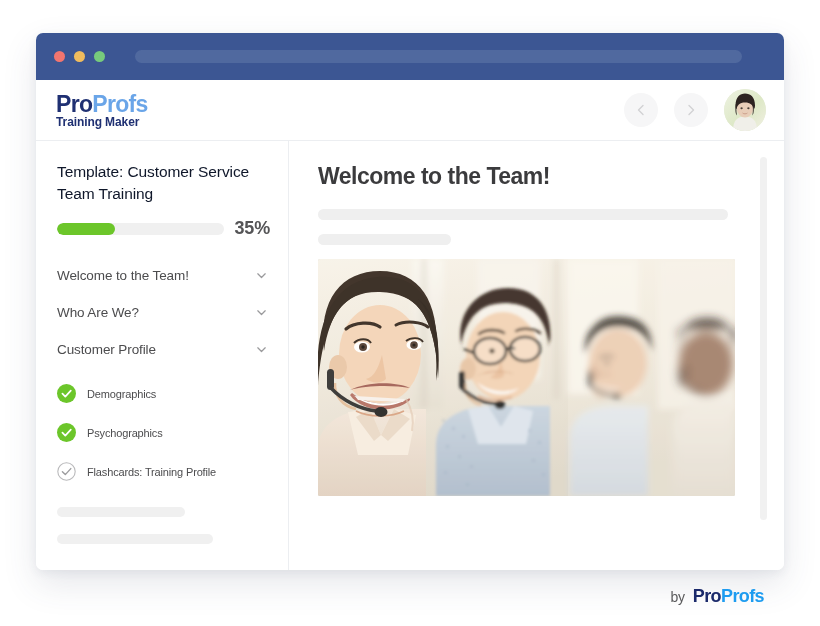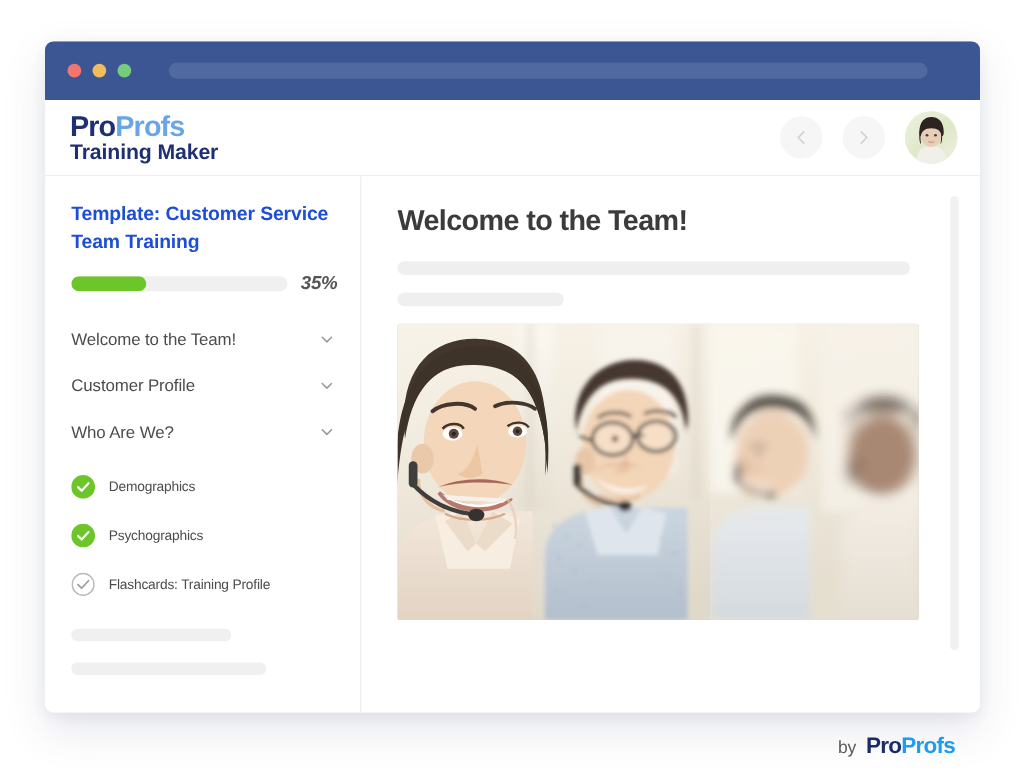--- a/index.html
+++ b/index.html
@@ -75,21 +75,21 @@
     user-select: none;
   }
   .logo-top {
     font-size: 23px;
     font-weight: bold;
     letter-spacing: -0.7px;
   }
   .logo-top .pro   { color: #1f3072; }
   .logo-top .profs { color: #6aa5e8; }
   .logo-sub {
-    font-size: 17px;
+    font-size: 12px;
     font-weight: bold;
     color: #1f3072;
     letter-spacing: -0.1px;
     margin-top: 0;
   }
 
   .header-right {
     margin-left: auto;
     display: flex;
     align-items: center;
@@ -130,23 +130,23 @@
   .sidebar {
     width: 253px;
     flex: none;
     border-right: 1px solid #eceef1;
     padding: 20px 18px 0 21px;
     position: relative;
   }
 
   .course-title {
     font-size: 15.5px;
-    color: #1d4ed8;
+    color: #0f172a;
     line-height: 1.42;
-    font-weight: bold;
+    font-weight: normal;
     letter-spacing: -0.1px;
   }
 
   .progress-row {
     display: flex;
     align-items: center;
     gap: 11px;
     margin-top: 13px;
   }
   .progress-track {
@@ -155,25 +155,24 @@
     border-radius: 6px;
     background: #f0f0f0;
     overflow: hidden;
   }
   .progress-fill {
     height: 100%;
     border-radius: 6px;
     background: #6cc62a;
   }
   .progress-pct {
-    font-size: 15px;
+    font-size: 18px;
     font-weight: bold;
     color: #555557;
     letter-spacing: -0.2px;
-    font-style: italic;
   }
 
   .section-list { margin-top: 18px; }
   .section-item {
     display: flex;
     align-items: center;
     padding: 11px 2px 11px 0;
     cursor: pointer;
   }
   .section-label {
@@ -355,29 +354,29 @@
         <div class="section-list" id="sectionList">
             <div class="section-item">
               <span class="section-label">Welcome to the Team!</span>
               <span class="chev">
                 <svg width="13" height="13" viewBox="0 0 13 13">
                   <path d="M2.8 4.8 L6.5 8.5 L10.2 4.8" fill="none" stroke="#9a9a9c" stroke-width="1.25" stroke-linecap="round" stroke-linejoin="round"></path>
                 </svg>
               </span>
             </div>
             <div class="section-item">
-              <span class="section-label">Customer Profile</span>
+              <span class="section-label">Who Are We?</span>
               <span class="chev">
                 <svg width="13" height="13" viewBox="0 0 13 13">
                   <path d="M2.8 4.8 L6.5 8.5 L10.2 4.8" fill="none" stroke="#9a9a9c" stroke-width="1.25" stroke-linecap="round" stroke-linejoin="round"></path>
                 </svg>
               </span>
             </div>
             <div class="section-item">
-              <span class="section-label">Who Are We?</span>
+              <span class="section-label">Customer Profile</span>
               <span class="chev">
                 <svg width="13" height="13" viewBox="0 0 13 13">
                   <path d="M2.8 4.8 L6.5 8.5 L10.2 4.8" fill="none" stroke="#9a9a9c" stroke-width="1.25" stroke-linecap="round" stroke-linejoin="round"></path>
                 </svg>
               </span>
             </div>
           </div>
 
         <div class="lesson-list" id="lessonList">
             <div class="lesson-item">

